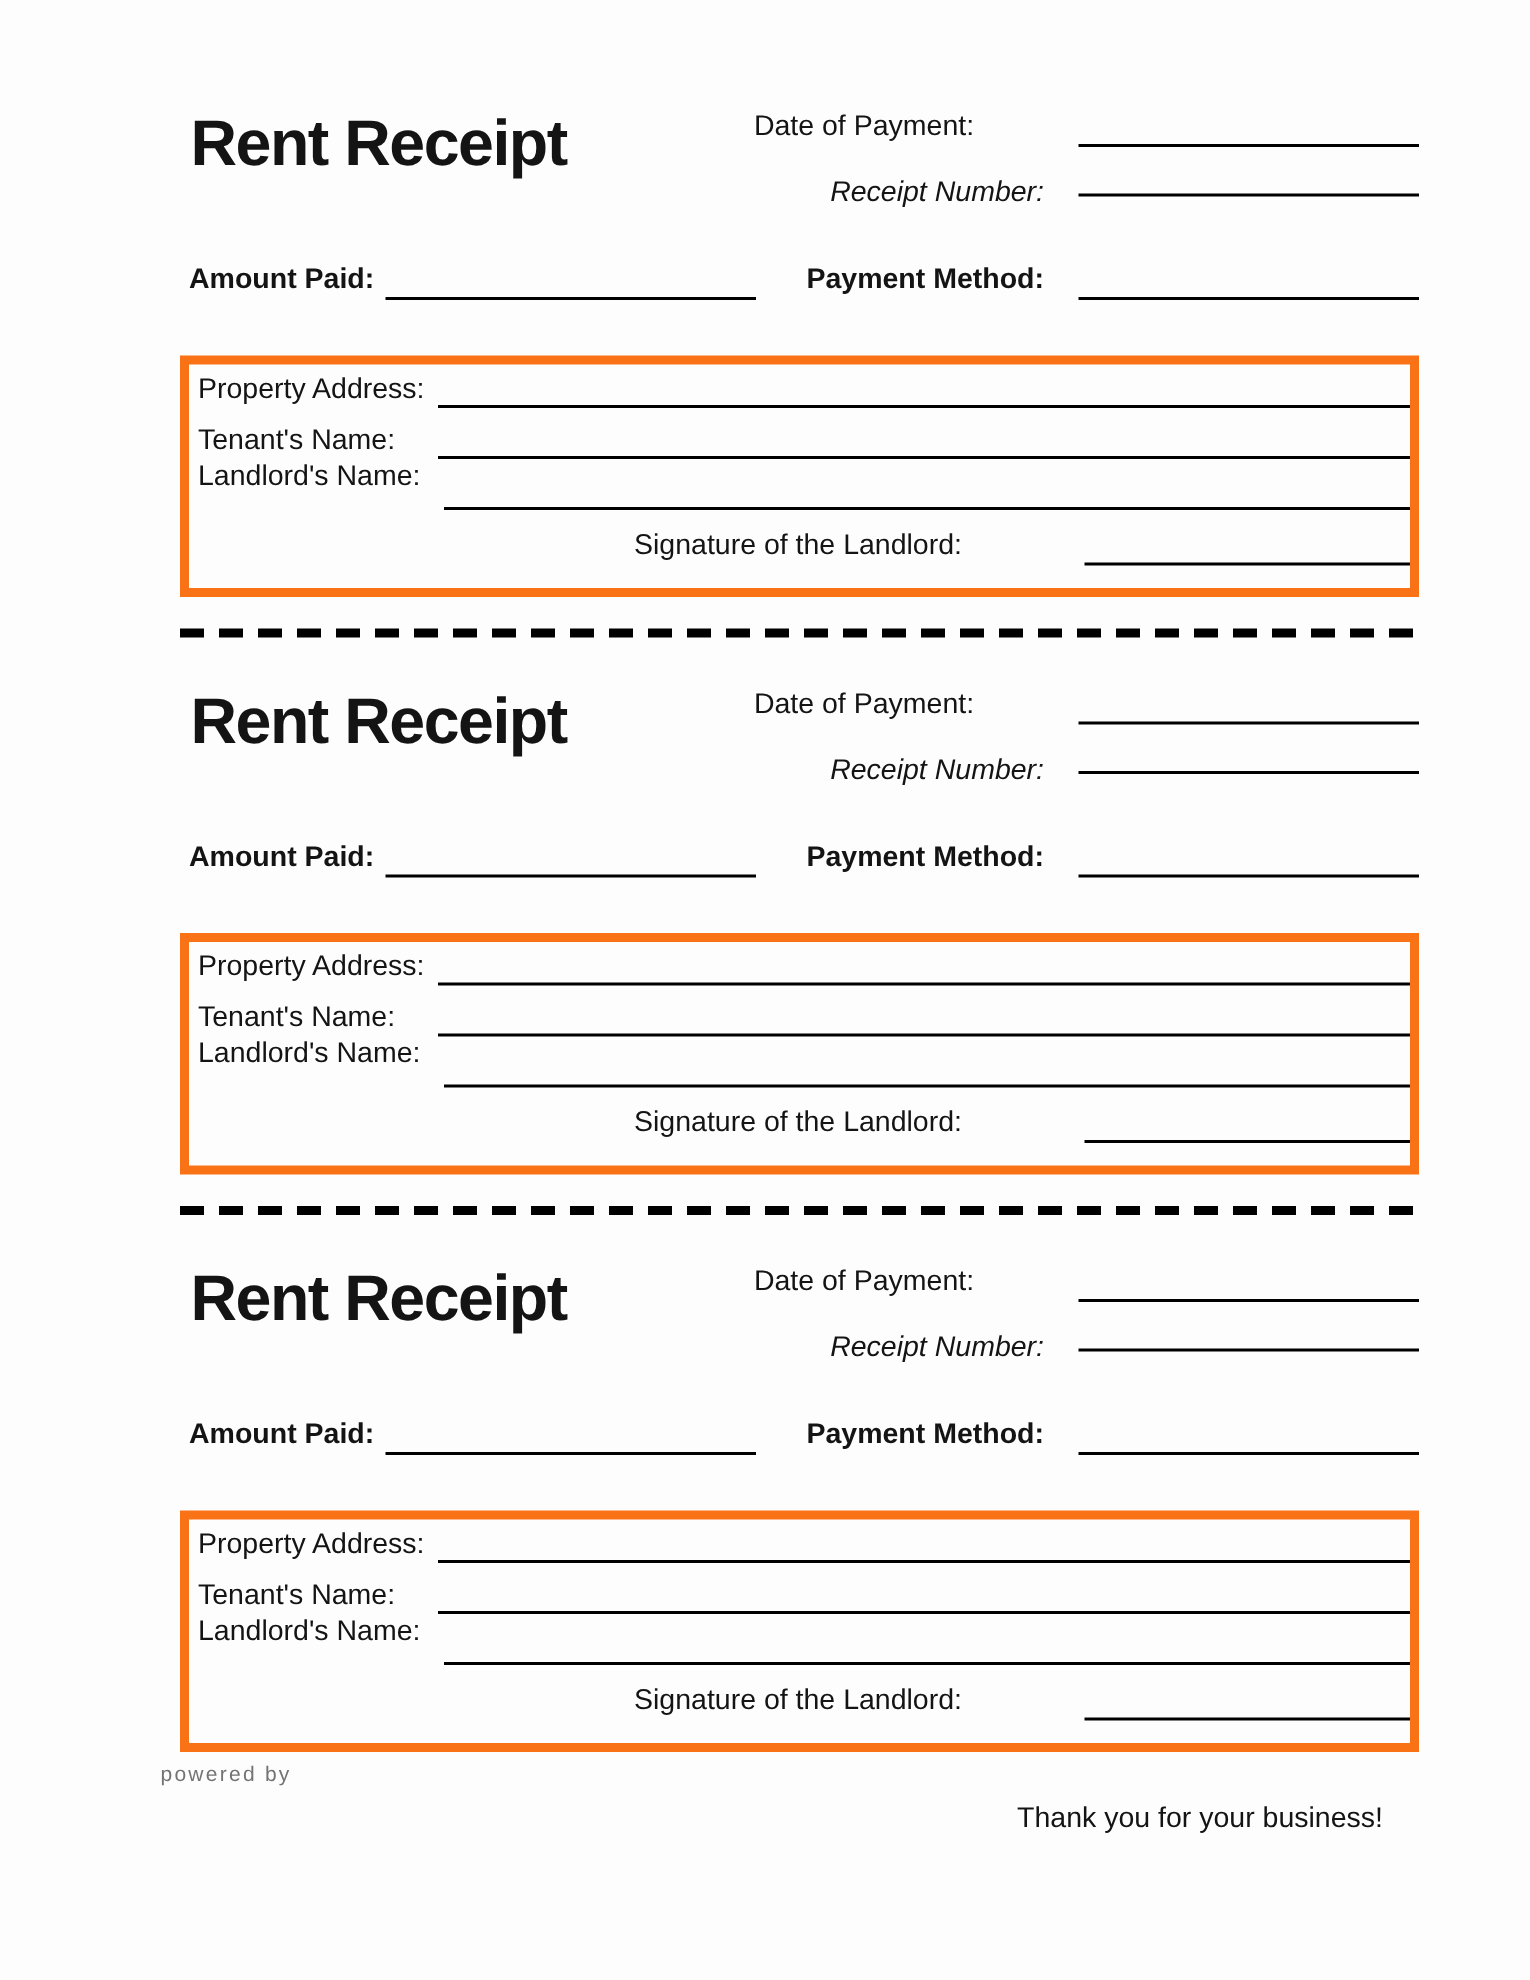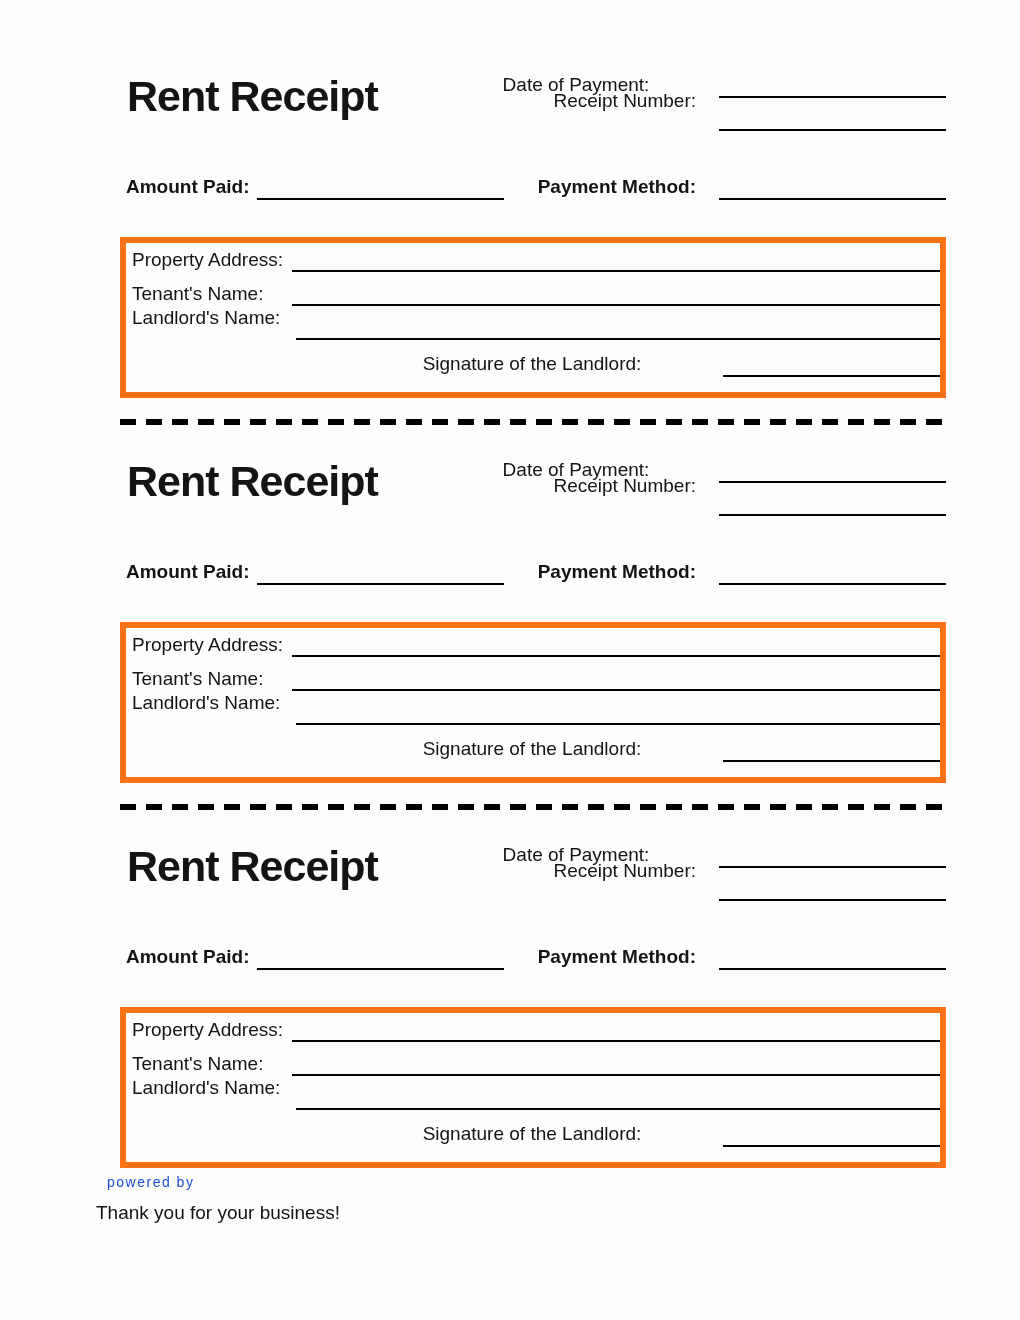--- a/index.html
+++ b/index.html
@@ -16,21 +16,21 @@
   .receipt{position:relative;height:385px;}
   .title{
     position:absolute;left:7px;top:14px;margin:0;
     font-size:43px;font-weight:700;line-height:48px;letter-spacing:-1px;
     color:#141414;white-space:nowrap;
   }
   .lbl{font-size:19px;line-height:22px;white-space:nowrap;text-align:right;}
   .bold{font-weight:700;}
   .rlabel{position:absolute;width:240px;text-align:right;right:250px;}
   .date-l{top:16px;text-align:center;}
-  .rcptno-l{top:32px;}
+  .rcptno-l{top:60px;font-style:italic;}
   .payment-l{top:118px;font-weight:bold;}
   .amount-l{position:absolute;left:6px;top:118px;}
   .line{position:absolute;height:2px;background:#000;overflow:hidden;color:transparent;}
   .rline{left:599px;width:227px;}
   .date-line{top:38px;}
   .rcptno-line{top:71px;}
   .payment-line{top:140px;}
   .amount-line{left:137px;width:247px;top:140px;}
   .fieldbox{
     position:absolute;left:0;top:179px;width:826px;height:161px;
@@ -43,32 +43,32 @@
   .landlord-l{position:absolute;left:6px;top:64px;}
   .landlord-line{left:170px;right:0;top:95px;}
   .sig-l{position:absolute;width:320px;text-align:center;right:248px;top:110px;}
   .sig-line{left:597px;right:0;top:132px;}
   .dashed{
     position:absolute;left:0;top:361px;width:826px;height:6px;
     background:repeating-linear-gradient(90deg,#000 0,#000 16px,transparent 16px,transparent 26px);
   }
   .powered{
     position:absolute;left:107px;top:1174px;
-    font-size:14px;line-height:17px;letter-spacing:1.5px;color:#1d4ed8;
+    font-size:14px;line-height:17px;letter-spacing:1.5px;color:#737373;
     white-space:nowrap;
     text-align:center;
   }
   .brand{
     position:absolute;left:103px;top:1191px;
     font-size:31px;line-height:36px;color:#2b2b2b;white-space:nowrap;
   }
   .brand .blue{color:#2d8fd5;}
   .thanks{
     position:absolute;left:96px;top:1202px;width:826px;
-    text-align:left;font-size:19px;line-height:22px;color:#141414;
+    text-align:right;font-size:19px;line-height:22px;color:#141414;
   }
 </style>
 </head>
 <body>
 
 <div class="page">
   <div class="content">
 
     <section class="receipt">
       <h1 class="title">Rent Receipt</h1>

